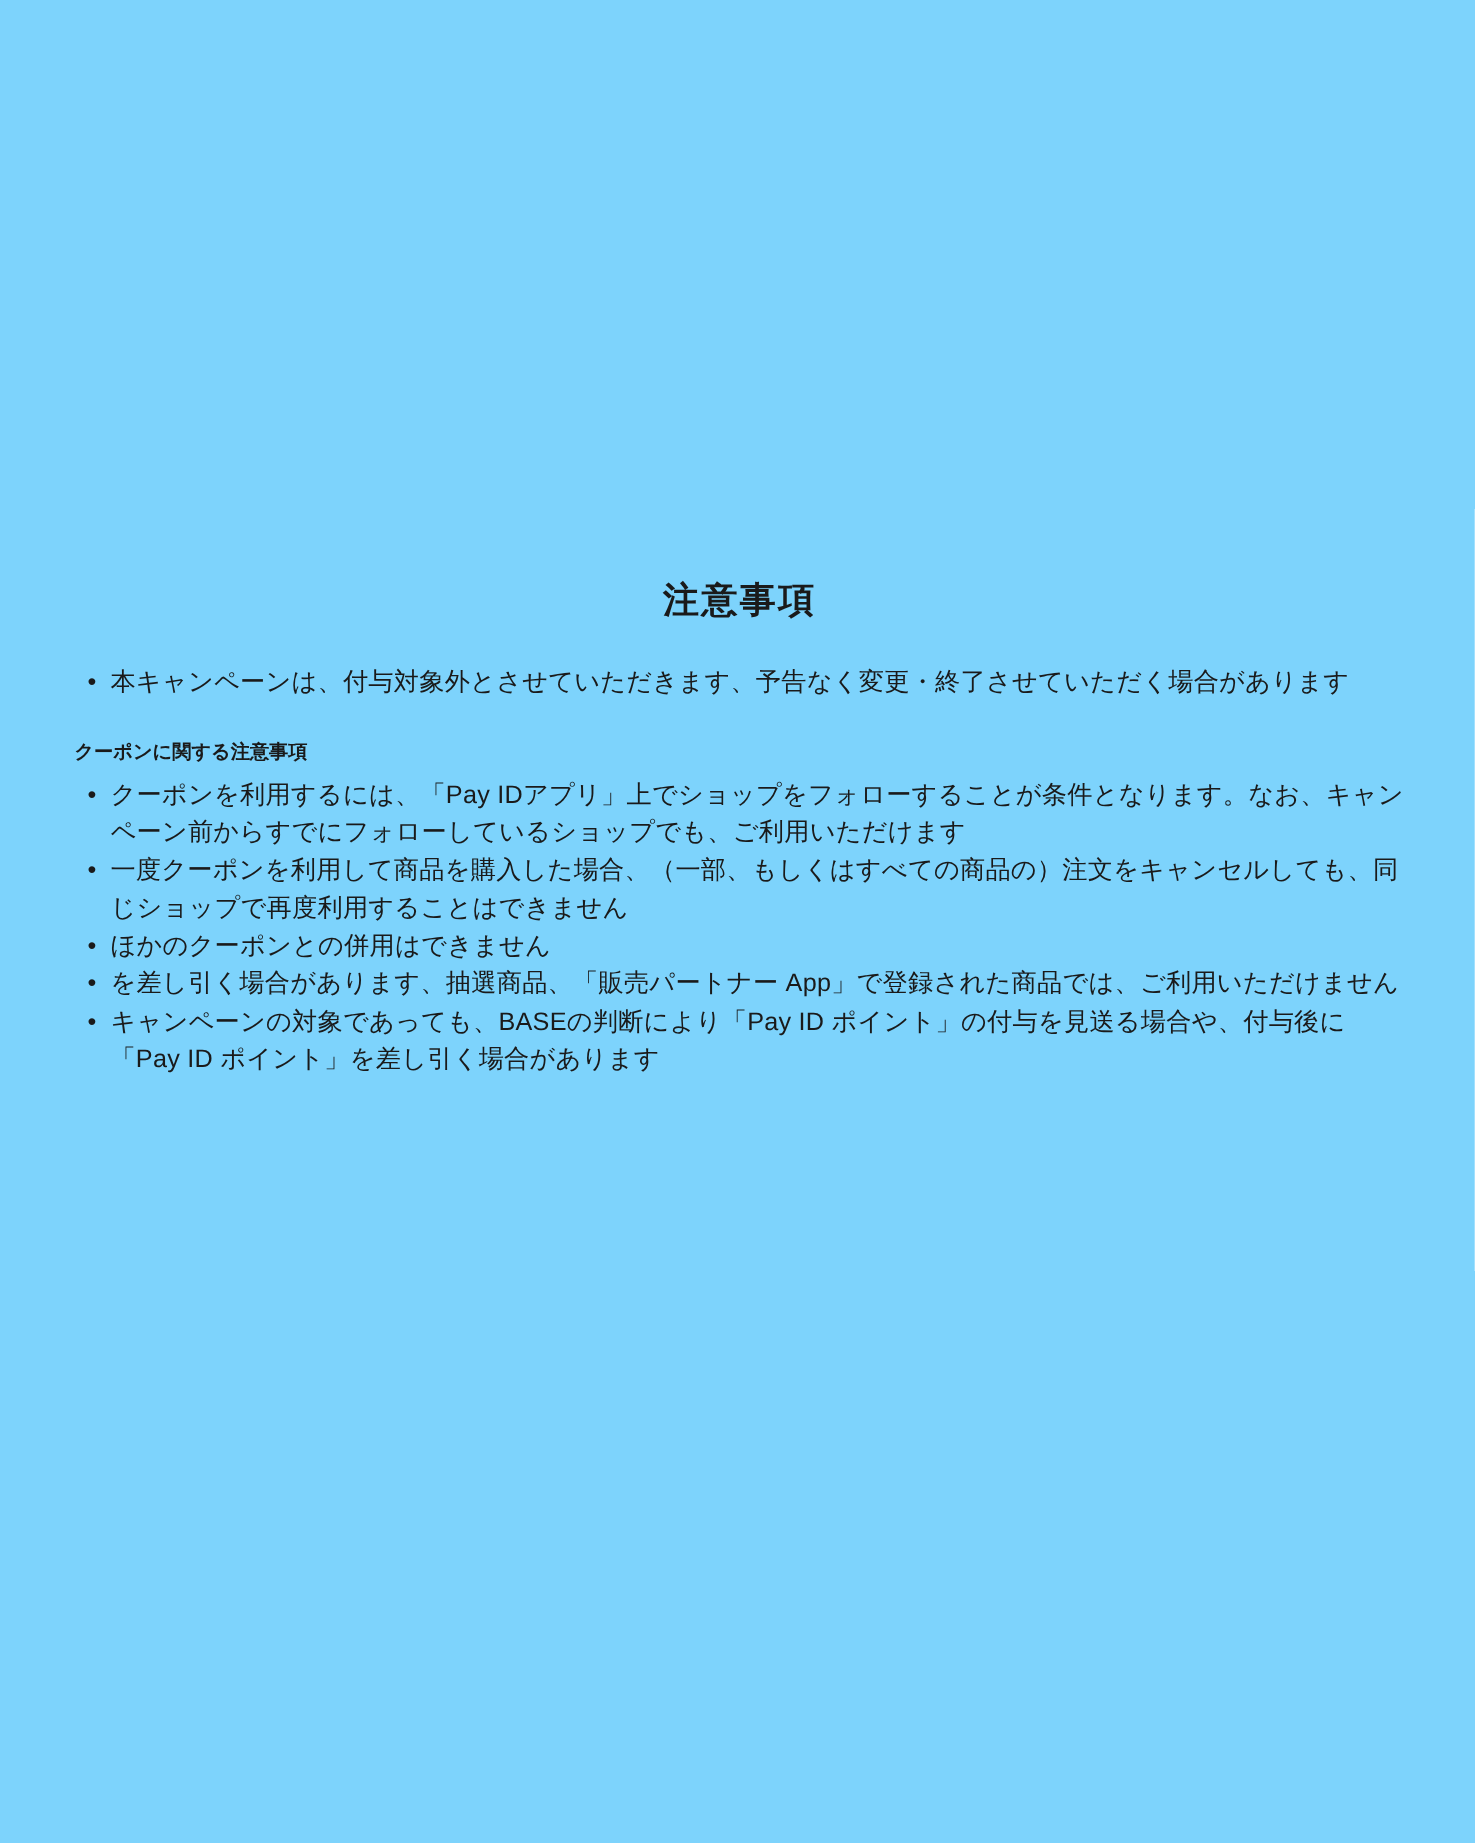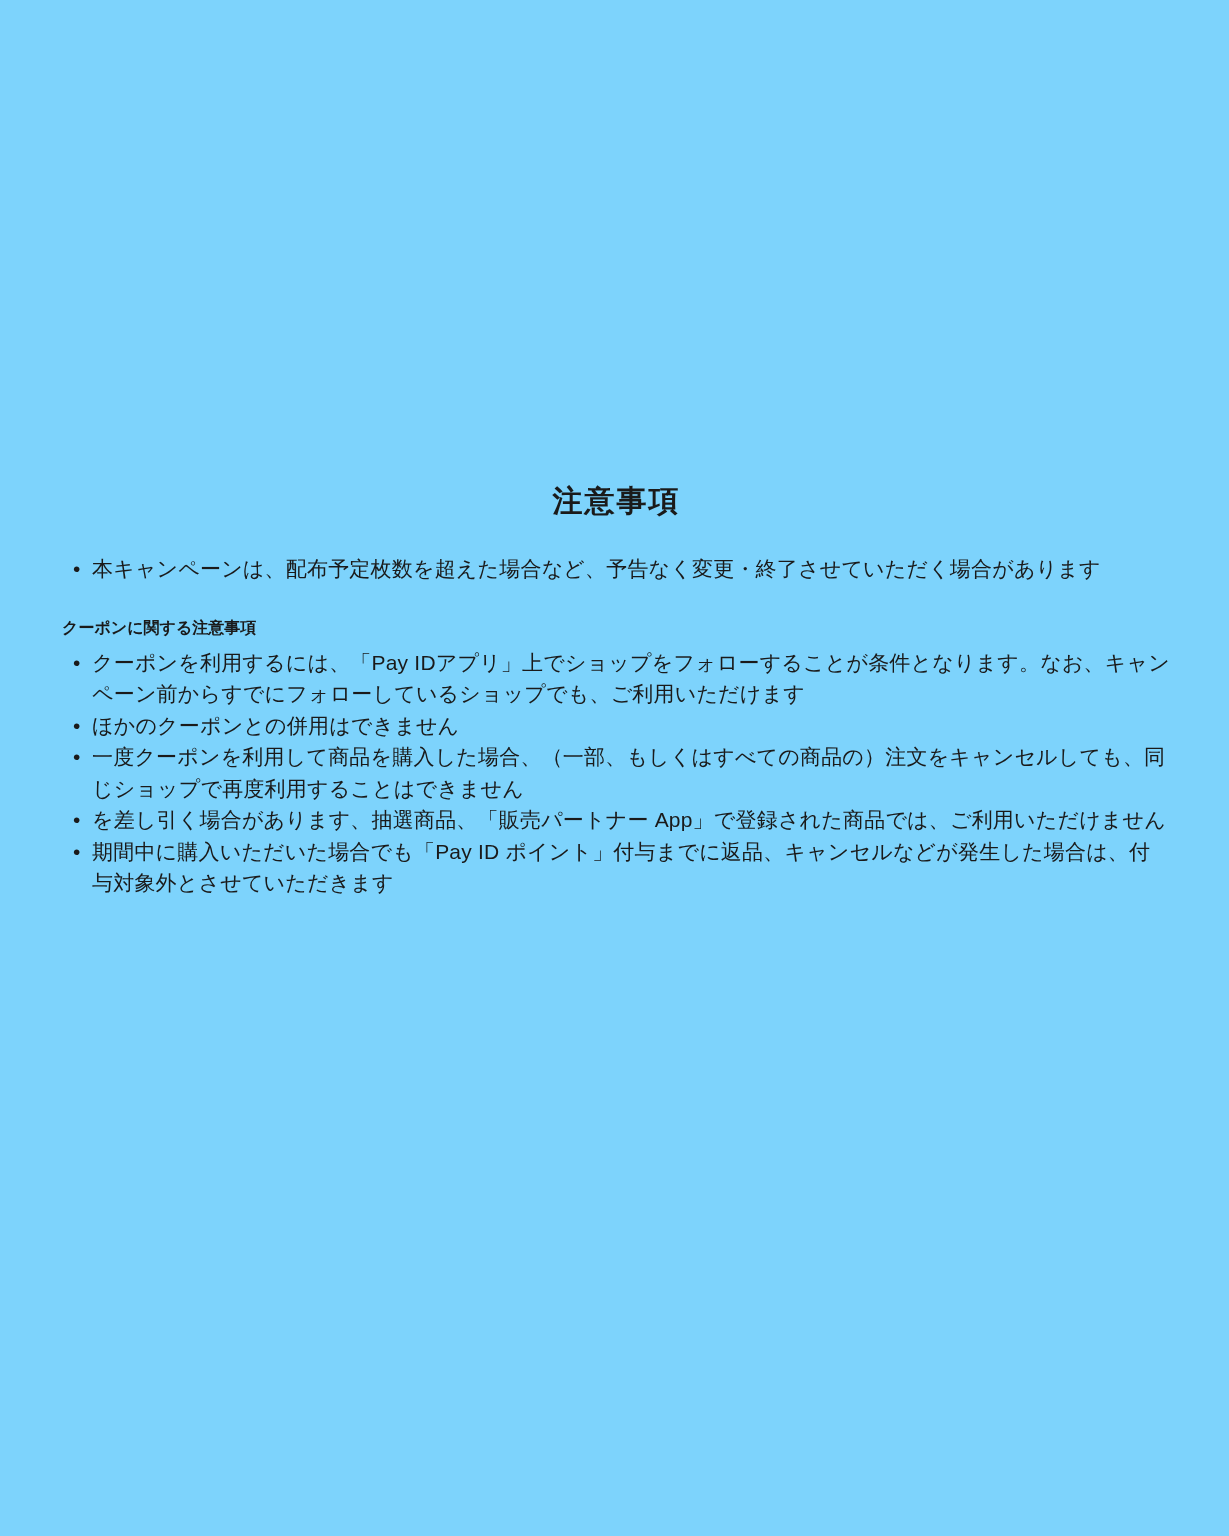--- a/index.html
+++ b/index.html
@@ -56,30 +56,30 @@
   }
 </style>
 </head>
 <body>
 
 <div class="page">
 
   <h1 class="doc-title">注意事項</h1>
 
   <ul class="bullet-list">
-    <li>本キャンペーンは、配布予定枚数を超えた場合など、予告なく変更・終了させていただく場合があります</li>
+    <li>本キャンペーンは、付与対象外とさせていただきます、予告なく変更・終了させていただく場合があります</li>
   </ul>
 
   <h2 class="section-heading">クーポンに関する注意事項</h2>
 
   <ul class="bullet-list">
     <li>クーポンを利用するには、「Pay IDアプリ」上でショップをフォローすることが条件となります。なお、キャンペーン前からすでにフォローしているショップでも、ご利用いただけます</li>
+    <li>一度クーポンを利用して商品を購入した場合、（一部、もしくはすべての商品の）注文をキャンセルしても、同じショップで再度利用することはできません</li>
     <li>ほかのクーポンとの併用はできません</li>
-    <li>一度クーポンを利用して商品を購入した場合、（一部、もしくはすべての商品の）注文をキャンセルしても、同じショップで再度利用することはできません</li>
     <li>を差し引く場合があります、抽選商品、「販売パートナー App」で登録された商品では、ご利用いただけません</li>
   </ul>
 
 
   <ul class="bullet-list">
-    <li>期間中に購入いただいた場合でも「Pay ID ポイント」付与までに返品、キャンセルなどが発生した場合は、付与対象外とさせていただきます</li>
+    <li>キャンペーンの対象であっても、BASEの判断により「Pay ID ポイント」の付与を見送る場合や、付与後に「Pay ID ポイント」を差し引く場合があります</li>
   </ul>
 
 </div>
 
 </body></html>

